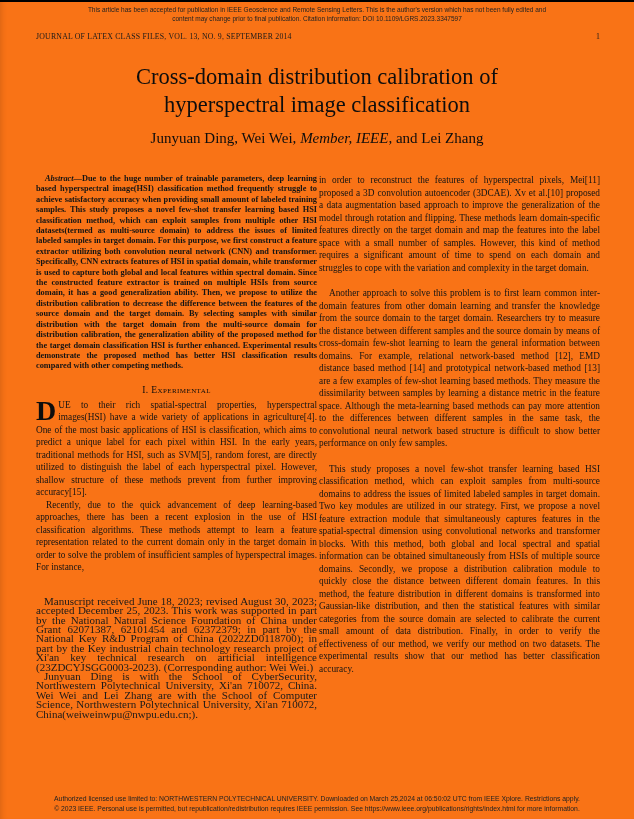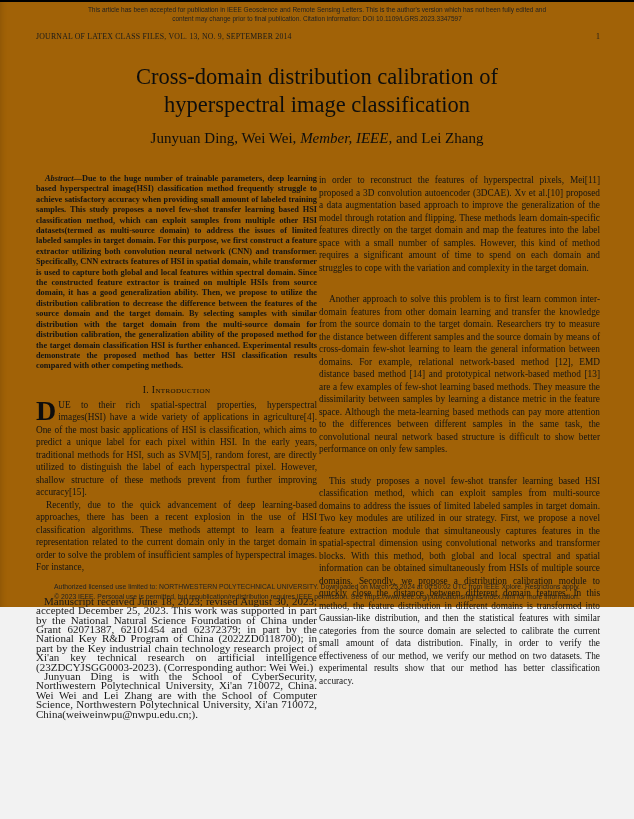--- a/index.html
+++ b/index.html
@@ -3,22 +3,22 @@
 <meta charset="utf-8">
 <style>
   html,body{margin:0;padding:0;}
   body{
     width:634px;height:819px;overflow:hidden;
     background:#f2f2f2;
     font-family:"Liberation Serif", serif;
     color:#111;
   }
   .page{
-    position:relative;width:634px;height:607px;
-    background:#a16207;
+    position:relative;width:634px;height:819px;
+    background:#f97316;
     box-shadow:inset 6px 0 6px -5px rgba(0,0,0,0.15);
   }
   .top-rule{
     position:absolute;top:0;left:0;width:634px;height:2px;background:#000;
   }
   .banner{
     padding-top:5px;
     text-align:center;
     font-family:"Liberation Sans", sans-serif;
     font-size:6.5px;line-height:9px;
@@ -70,21 +70,21 @@
     font-variant:small-caps;
     letter-spacing:0.4px;
     color:#0d0d0d;
   }
   .body-p{
     font-size:9.3px;line-height:12.5px;
     text-align:justify;
     color:#141414;
   }
   .indent{text-indent:10px;}
-  .gap{margin-top:19px;}
+  .gap{margin-top:13px;}
   .dropcap{
     float:left;
     font-size:28px;line-height:23px;
     font-weight:bold;
     padding-right:2px;
     color:#0d0d0d;
   }
   .footnote{
     margin-top:23px;
     font-size:11px;line-height:9.4px;
@@ -122,21 +122,21 @@
   <div class="authors">
     <span>Junyuan Ding, Wei Wei, </span><span class="it">Member, IEEE,</span><span> and Lei Zhang</span>
   </div>
 
   <div class="columns">
 
     <div class="col">
       <p class="abstract-p"><span class="lbl-it">Abstract</span><span>—Due to the huge number of trainable parameters, deep learning based hyperspectral image(HSI) classification method frequently struggle to achieve satisfactory accuracy when providing small amount of labeled training samples. This study proposes a novel few-shot transfer learning based HSI classification method, which can exploit samples from multiple other HSI datasets(termed as multi-source domain) to address the issues of limited labeled samples in target domain. For this purpose, we first construct a feature extractor utilizing both convolution neural network (CNN) and transformer. Specifically, CNN extracts features of HSI in spatial domain, while transformer is used to capture both global and local features within spectral domain. Since the constructed feature extractor is trained on multiple HSIs from source domain, it has a good generalization ability. Then, we propose to utilize the distribution calibration to decrease the difference between the features of the source domain and the target domain. By selecting samples with similar distribution with the target domain from the multi-source domain for distribution calibration, the generalization ability of the proposed method for the target domain classification HSI is further enhanced. Experimental results demonstrate the proposed method has better HSI classification results compared with other competing methods.</span></p>
 
 
-      <h2 class="section-heading">I. Introduction</h2>
+      <h2 class="section-heading">I. Experimental</h2>
 
       <p class="body-p"><span class="dropcap">D</span><span>UE to their rich spatial-spectral properties, hyperspectral images(HSI) have a wide variety of applications in agriculture[4]. One of the most basic applications of HSI is classification, which aims to predict a unique label for each pixel within HSI. In the early years, traditional methods for HSI, such as SVM[5], random forest, are directly utilized to distinguish the label of each hyperspectral pixel. However, shallow structure of these methods prevent from further improving accuracy[15].</span></p>
 
       <p class="body-p indent">Recently, due to the quick advancement of deep learning-based approaches, there has been a recent explosion in the use of HSI classification algorithms. These methods attempt to learn a feature representation related to the current domain only in the target domain in order to solve the problem of insufficient samples of hyperspectral images. For instance,</p>
 
       <div class="footnote">
         <p>Manuscript received June 18, 2023; revised August 30, 2023; accepted December 25, 2023. This work was supported in part by the National Natural Science Foundation of China under Grant 62071387, 62101454 and 62372379; in part by the National Key R&amp;D Program of China (2022ZD0118700); in part by the Key industrial chain technology research project of Xi'an key technical research on artificial intelligence (23ZDCYJSGG0003-2023). (Corresponding author: Wei Wei.)</p>
         <p>Junyuan Ding is with the School of CyberSecurity, Northwestern Polytechnical University, Xi'an 710072, China. Wei Wei and Lei Zhang are with the School of Computer Science, Northwestern Polytechnical University, Xi'an 710072, China(weiweinwpu@nwpu.edu.cn;).</p>
       </div>
     </div>

